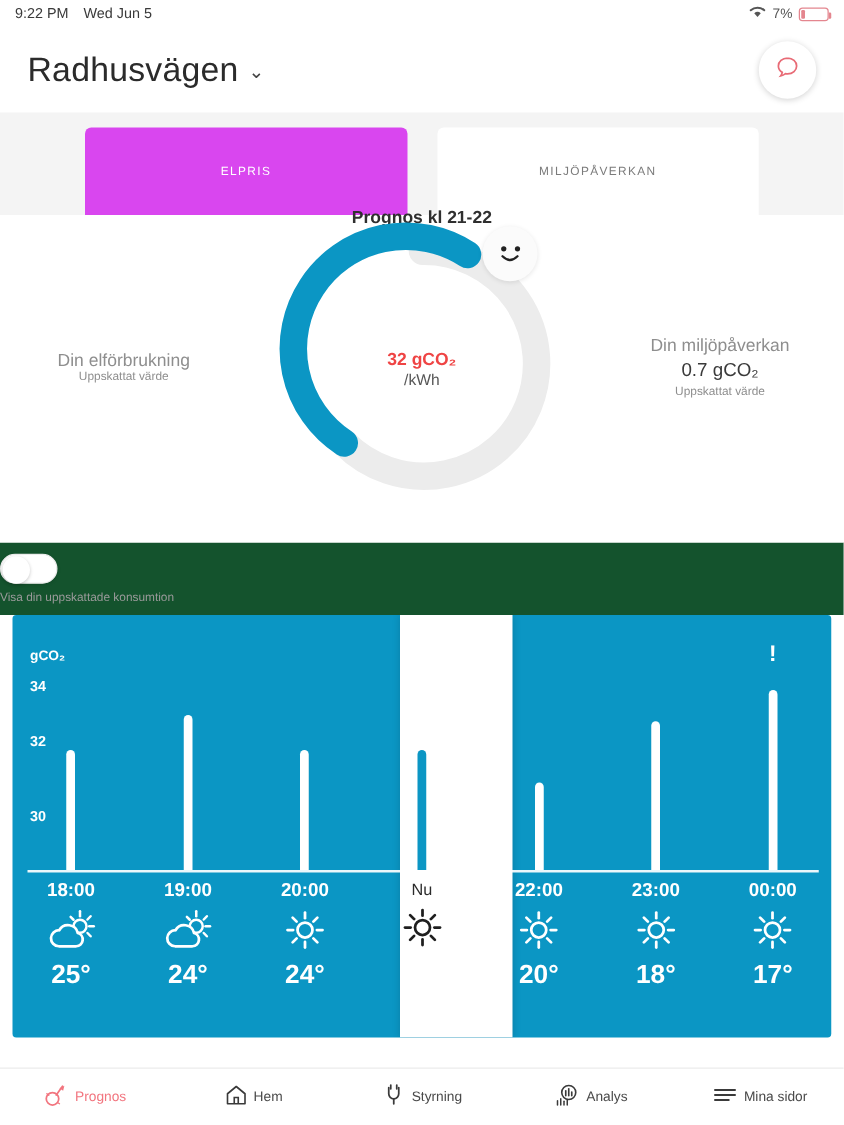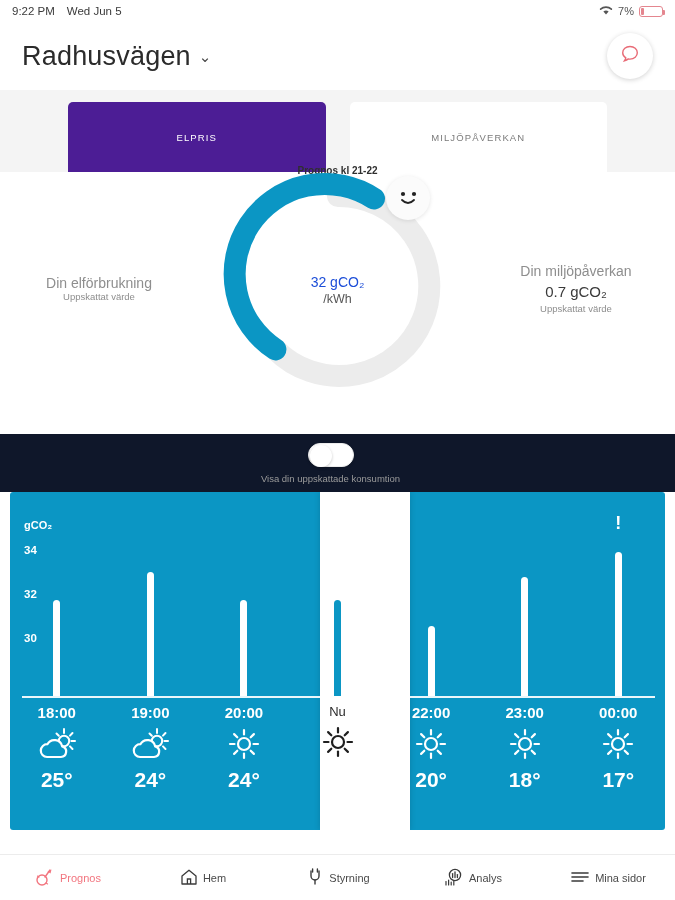--- a/index.html
+++ b/index.html
@@ -84,33 +84,33 @@
   .tab {
     flex: 1;
     height: 70px;
     border-radius: 5px 5px 0 0;
     display: flex;
     align-items: center;
     justify-content: center;
     font-size: 9.5px;
     letter-spacing: 1.1px;
   }
-  .tab.active { background: #4c1d95; color: #ffffff; }
+  .tab.active { background: #d946ef; color: #ffffff; }
   .tab.inactive { background: #ffffff; color: #7b7b7b; }
 
   
   .gauge-card {
     background: #ffffff;
     padding-top: 2px;
     height: 262px;
     position: relative;
   }
   .forecast-label {
     text-align: center;
-    font-size: 10px;
+    font-size: 14px;
     font-weight: bold;
     color: #2f2f2f;
     margin-top: -9px;
   }
   .gauge-row {
     display: flex;
     align-items: center;
     justify-content: space-between;
     padding: 0 24px;
     margin-top: -6px;
@@ -118,39 +118,39 @@
   .side-stat { width: 150px; text-align: center; }
   .side-stat .lbl { font-size: 14px; color: #8e8e8e; }
   .side-stat .val { font-size: 15px; color: #3a3a3a; margin: 4px 0 3px; }
   .side-stat .sub { font-size: 9.5px; color: #8e8e8e; }
 
   .gauge-holder { position: relative; width: 232px; height: 236px; }
   .gauge-center {
     position: absolute; left: 0; right: 0; top: 104px;
     text-align: center;
   }
-  .gauge-center .big { font-size: 14px; font-weight: normal; color: #1d4ed8; }
+  .gauge-center .big { font-size: 14px; font-weight: bold; color: #ef4444; }
   .gauge-center .small { font-size: 12.5px; color: #565656; margin-top: 2px; }
   .smiley {
     position: absolute;
     width: 44px; height: 44px;
     border-radius: 50%;
     background: #fbfbfb;
     box-shadow: 0 1px 4px rgba(0,0,0,0.10);
     left: 164px; top: 6px;
     display: flex; align-items: center; justify-content: center;
   }
 
   
   .toggle-row {
-    background: #0f172a;
+    background: #14532d;
     height: 58px;
     display: flex;
     flex-direction: column;
-    align-items: center;
+    align-items: flex-start;
     justify-content: center;
     padding-right: 14px;
   }
   .switch {
     width: 46px; height: 24px;
     border-radius: 12px;
     background: #ffffff;
     border: 1px solid #ececec;
     box-shadow: 0 1px 3px rgba(0,0,0,0.12);
     position: relative;
@@ -343,21 +343,21 @@
       <div class="knob"></div>
     </div>
     <div class="toggle-label">Visa din uppskattade konsumtion</div>
   </div>
 
   <div class="chart-card">
     <div class="y-axis-title">gCO₂</div>
 
     <div class="y-tick" style="top:52px">34</div>
     <div class="y-tick" style="top:96px">32</div>
-    <div class="y-tick" style="top:140px">30</div>
+    <div class="y-tick" style="top:156px">30</div>
 
     <div class="now-card"></div>
     <div class="baseline"></div>
 
     <div class="cols">
 
       <div class="col">
         <div class="bar" style="height:96px"></div>
         <div class="col-info">
           <div class="col-time">18:00</div>

